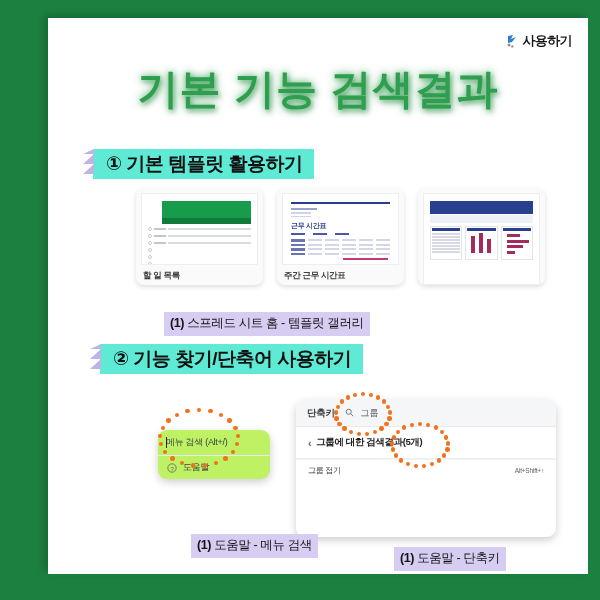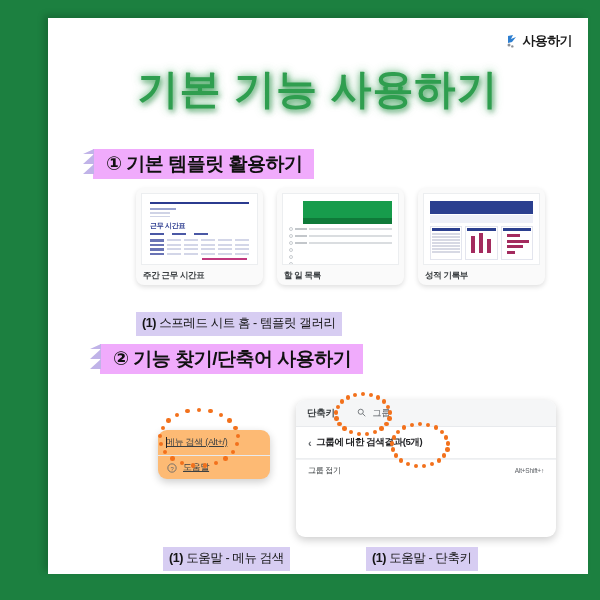--- a/index.html
+++ b/index.html
@@ -47,21 +47,21 @@
     text-shadow:
        0 0 6px rgba(47,158,79,.55),
        0 0 11px rgba(47,158,79,.45),
        2px 3px 5px rgba(40,130,65,.45);
   }
 
   
   .sec-head {
     position: absolute;
     height: 30px;
-    background: #f0abfc;
+    background: #5eead4;
     display: flex; align-items: center;
     padding-left: 13px; padding-right: 12px;
     color: #111; font-size: 19px; font-weight: bold;
     letter-spacing: -0.5px; white-space: nowrap;
   }
   .sec-head::before {
     content: "";
     position: absolute; left: -10px; top: 0;
     width: 11px; height: 30px;
     background: #c0b3e8;
@@ -130,36 +130,36 @@
   .t3-vbars b{ width:4px; background:#a32b5e; display:block; }
   .t3-hbars{ padding: 3px 2px 0 5px; }
   .t3-hbars b{ display:block; height:3px; background:#a32b5e; margin-bottom:2.5px; }
 
   
   .cap-purple {
     position: absolute;
     background: #d7cdf2;
     font-size: 12.5px; color: #141414;
     padding: 3px 6px 4px 6px;
-    letter-spacing: -0.4px; white-space: nowrap;
+    letter-spacing: -0.4px; white-space: nowrap; margin-left: 28px;
   }
   .cap-purple b { font-weight: bold; }
   #cap1 { left: 88px; top: 294px; }
-  #cap2 { left: 115px; top: 529px; }
+  #cap2 { left: 115px; top: 516px; }
   #cap3 { left: 318px; top: 529px; }
 
   
   .menu-pop {
     position: absolute; left: 110px; top: 412px;
     width: 112px;
-    background: #fdba74;
+    background: #bef264;
     border-radius: 9px;
     box-shadow: 0 3px 8px rgba(0,0,0,.20);
     overflow: hidden;
-    font-size: 9px; color: #3c4043; text-decoration: underline;
+    font-size: 9px; color: #3c4043;
   }
   .menu-search {
     height: 26px; display: flex; align-items: center;
     padding: 0 8px; border-bottom: 1px solid #e8eaed;
     letter-spacing: -0.3px; position: relative;
   }
   .caret {
     width: 1px; height: 11px; background: #202124;
     position: absolute; left: 8px;
   }
@@ -172,21 +172,21 @@
   
   .sc-panel {
     position: absolute; left: 248px; top: 382px;
     width: 260px; height: 137px;
     background: #fff; border-radius: 9px;
     box-shadow: 0 3px 8px rgba(0,0,0,.20);
     overflow: hidden;
   }
   .sc-tabs {
     height: 27px; background: #f5f6f7;
-    display: flex; align-items: center; gap: 22px;
+    display: flex; align-items: center; gap: 10px;
     padding: 0 11px; border-bottom: 1px solid #e8eaed;
   }
   .sc-tab { font-size: 9.5px; font-weight: bold; color: #3c4043; letter-spacing:-0.3px;}
   .sc-srch{ display: flex; align-items: center; gap: 7px; font-size: 9px; color: #5f6368; }
   .sc-body { display: flex; height: 110px; }
   .sc-side {
     width: 58px; padding: 9px 0 0 9px;
     display: flex; flex-direction: column; gap: 11px;
     border-right: 1px solid #eceef0;
   }
@@ -226,25 +226,60 @@
     <span class="logo-mark">
       <svg width="13" height="15" viewBox="0 0 13 15">
         <path d="M1 2 L6 1 L4 5 L9 3 L5 8 L1 9 Z" fill="#2e7fd0"></path>
         <circle cx="2" cy="11" r="1.5" fill="#8a8f96"></circle>
         <circle cx="5.3" cy="12.4" r="1.2" fill="#8a8f96"></circle>
       </svg>
     </span>
     <span class="logo-text">사용하기</span>
   </div>
 
-  <div class="main-title">기본 기능 사용하기</div>
+  <div class="main-title">기본 기능 검색결과</div>
 
   <div class="sec-head" id="sec1-head">① 기본 템플릿 활용하기</div>
 
   <div class="cards">
+
+    <div class="tcard">
+      <div class="tcard-thumb">
+        <div class="t1-head"></div>
+          <div class="t1-bar"></div>
+        <div class="t1-rows">
+          <div class="t1-row">
+              <span class="t1-dot"></span>
+              <span class="t1-l1"></span>
+              <span class="t1-l2"></span>
+            </div>
+          <div class="t1-row">
+              <span class="t1-dot"></span>
+              <span class="t1-l1"></span>
+              <span class="t1-l2"></span>
+            </div>
+          <div class="t1-row">
+              <span class="t1-dot"></span>
+              <span class="t1-l1"></span>
+              <span class="t1-l2"></span>
+            </div>
+          <div class="t1-row">
+              <span class="t1-dot"></span>
+            </div>
+          <div class="t1-row">
+              <span class="t1-dot"></span>
+            </div>
+          <div class="t1-row">
+              <span class="t1-dot"></span>
+            </div>
+
+        </div>
+      </div>
+      <div class="tcard-label">할 일 목록</div>
+    </div>
 
     <div class="tcard">
       <div class="tcard-thumb">
         <div class="t2-rule"></div>
         <div class="t2-sm"></div>
           <div class="t2-sm2"></div>
           <div class="t2-sm2"></div>
         <div class="t2-title">근무 시간표</div>
         <div class="t2-hdr">
             <i></i>
@@ -281,55 +316,20 @@
               <span class="t2-c"></span>
               <span class="t2-c"></span>
               <span class="t2-c"></span>
               <span class="t2-c"></span>
               <span class="t2-c"></span>
             </div>
         </div>
         <div class="t2-foot"></div>
       </div>
       <div class="tcard-label">주간 근무 시간표</div>
-    </div>
-
-    <div class="tcard">
-      <div class="tcard-thumb">
-        <div class="t1-head"></div>
-          <div class="t1-bar"></div>
-        <div class="t1-rows">
-          <div class="t1-row">
-              <span class="t1-dot"></span>
-              <span class="t1-l1"></span>
-              <span class="t1-l2"></span>
-            </div>
-          <div class="t1-row">
-              <span class="t1-dot"></span>
-              <span class="t1-l1"></span>
-              <span class="t1-l2"></span>
-            </div>
-          <div class="t1-row">
-              <span class="t1-dot"></span>
-              <span class="t1-l1"></span>
-              <span class="t1-l2"></span>
-            </div>
-          <div class="t1-row">
-              <span class="t1-dot"></span>
-            </div>
-          <div class="t1-row">
-              <span class="t1-dot"></span>
-            </div>
-          <div class="t1-row">
-              <span class="t1-dot"></span>
-            </div>
-
-        </div>
-      </div>
-      <div class="tcard-label">할 일 목록</div>
     </div>
 
     <div class="tcard">
       <div class="tcard-thumb">
         <div class="t3-head"></div>
         <div class="t3-sub"></div>
         <div class="t3-panes">
           <div class="t3-pane">
               <div class="cap"></div>
             <div class="t3-tbl">
@@ -354,21 +354,20 @@
               <div class="cap"></div>
             <div class="t3-hbars">
                 <b style="width:13px"></b>
                 <b style="width:22px"></b>
                 <b style="width:16px"></b>
                 <b style="width:8px"></b>
               </div>
           </div>
         </div>
       </div>
-      <div class="tcard-label">성적 기록부</div>
     </div>
 
   </div>
 
   <div class="cap-purple" id="cap1">
     <b>(1)</b>
     <span>스프레드 시트 홈 - 템플릿 갤러리</span>
   </div>
 
   <div class="sec-head" id="sec2-head">② 기능 찾기/단축어 사용하기</div>

